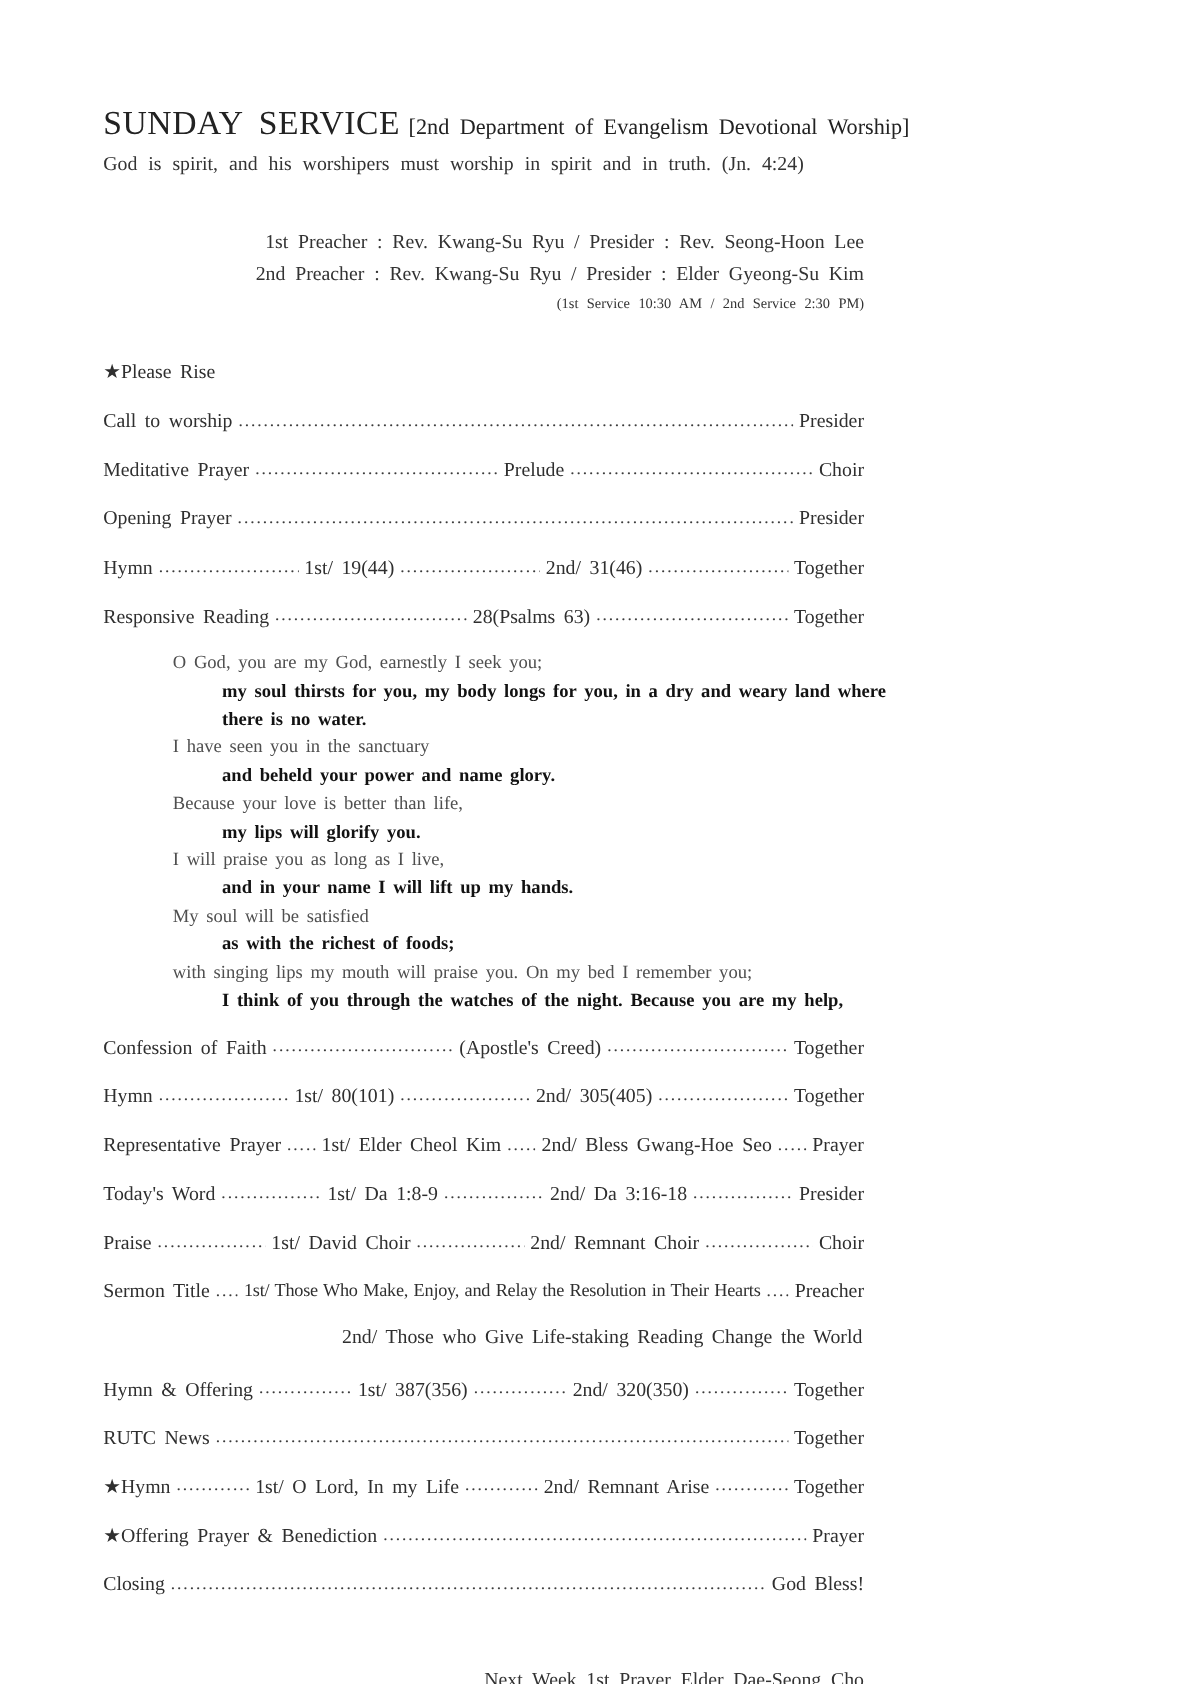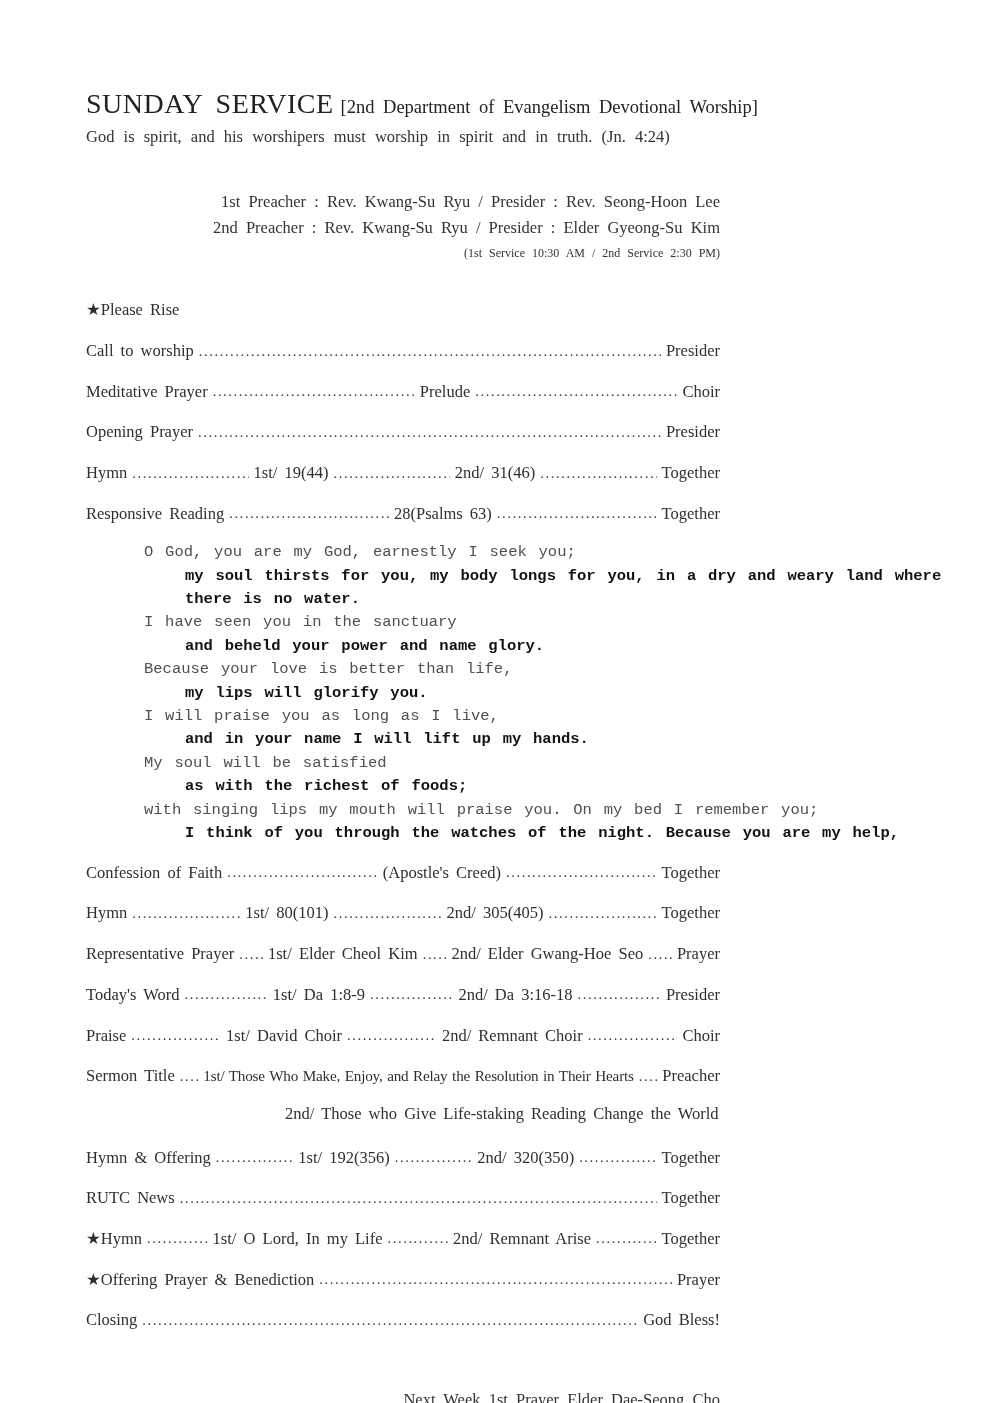--- a/index.html
+++ b/index.html
@@ -95,21 +95,21 @@
   }
   .order-line.continuation {
     display: block;
     padding-left: 199px;
     white-space: nowrap;
   }
 
   
   .psalm-block {
     margin: 14px 0 13px 0;
-    font-family: Liberation Mono, monospace;
+    font-family: Liberation Serif, serif;
     font-size: 15.5px;
     line-height: 23.4px;
     word-spacing: 2.5px;
   }
   .psalm-line { white-space: nowrap; }
   .psalm-line.light { color: #4f4f4f; font-weight: normal; }
   .psalm-line.bold  { color: #121212; font-weight: bold; }
   .psalm-line.indent1 { padding-left: 58px; }
   .psalm-line.indent2 { padding-left: 99px; }
 
@@ -225,21 +225,21 @@
         <span class="leader">........................................................................................................................................................................</span>
         <span class="part part-mid">2nd/ 305(405)</span>
         <span class="leader">........................................................................................................................................................................</span>
         <span class="part">Together</span>
       </div>
       <div class="order-line">
         <span class="part">Representative Prayer</span>
         <span class="leader">........................................................................................................................................................................</span>
         <span class="part part-mid">1st/ Elder Cheol Kim</span>
         <span class="leader">........................................................................................................................................................................</span>
-        <span class="part part-mid">2nd/ Elder Gwang-Hoe Seo</span>
+        <span class="part part-mid">2nd/ Bless Gwang-Hoe Seo</span>
         <span class="leader">........................................................................................................................................................................</span>
         <span class="part">Prayer</span>
       </div>
       <div class="order-line">
         <span class="part">Today's Word</span>
         <span class="leader">........................................................................................................................................................................</span>
         <span class="part part-mid">1st/ Da 1:8-9</span>
         <span class="leader">........................................................................................................................................................................</span>
         <span class="part part-mid">2nd/ Da 3:16-18</span>
         <span class="leader">........................................................................................................................................................................</span>
@@ -258,21 +258,21 @@
         <span class="part">Sermon Title</span>
         <span class="leader">........................................................................................................................................................................</span>
         <span class="part part-mid">1st/ Those Who Make, Enjoy, and Relay the Resolution in Their Hearts</span>
         <span class="leader">........................................................................................................................................................................</span>
         <span class="part">Preacher</span>
       </div>
       <div class="order-line continuation">2nd/ Those who Give Life-staking Reading Change the World</div>
       <div class="order-line">
         <span class="part">Hymn &amp; Offering</span>
         <span class="leader">........................................................................................................................................................................</span>
-        <span class="part part-mid">1st/ 192(356)</span>
+        <span class="part part-mid">1st/ 387(356)</span>
         <span class="leader">........................................................................................................................................................................</span>
         <span class="part part-mid">2nd/ 320(350)</span>
         <span class="leader">........................................................................................................................................................................</span>
         <span class="part">Together</span>
       </div>
       <div class="order-line">
         <span class="part">RUTC News</span>
         <span class="leader">........................................................................................................................................................................</span>
         <span class="part">Together</span>
       </div>

